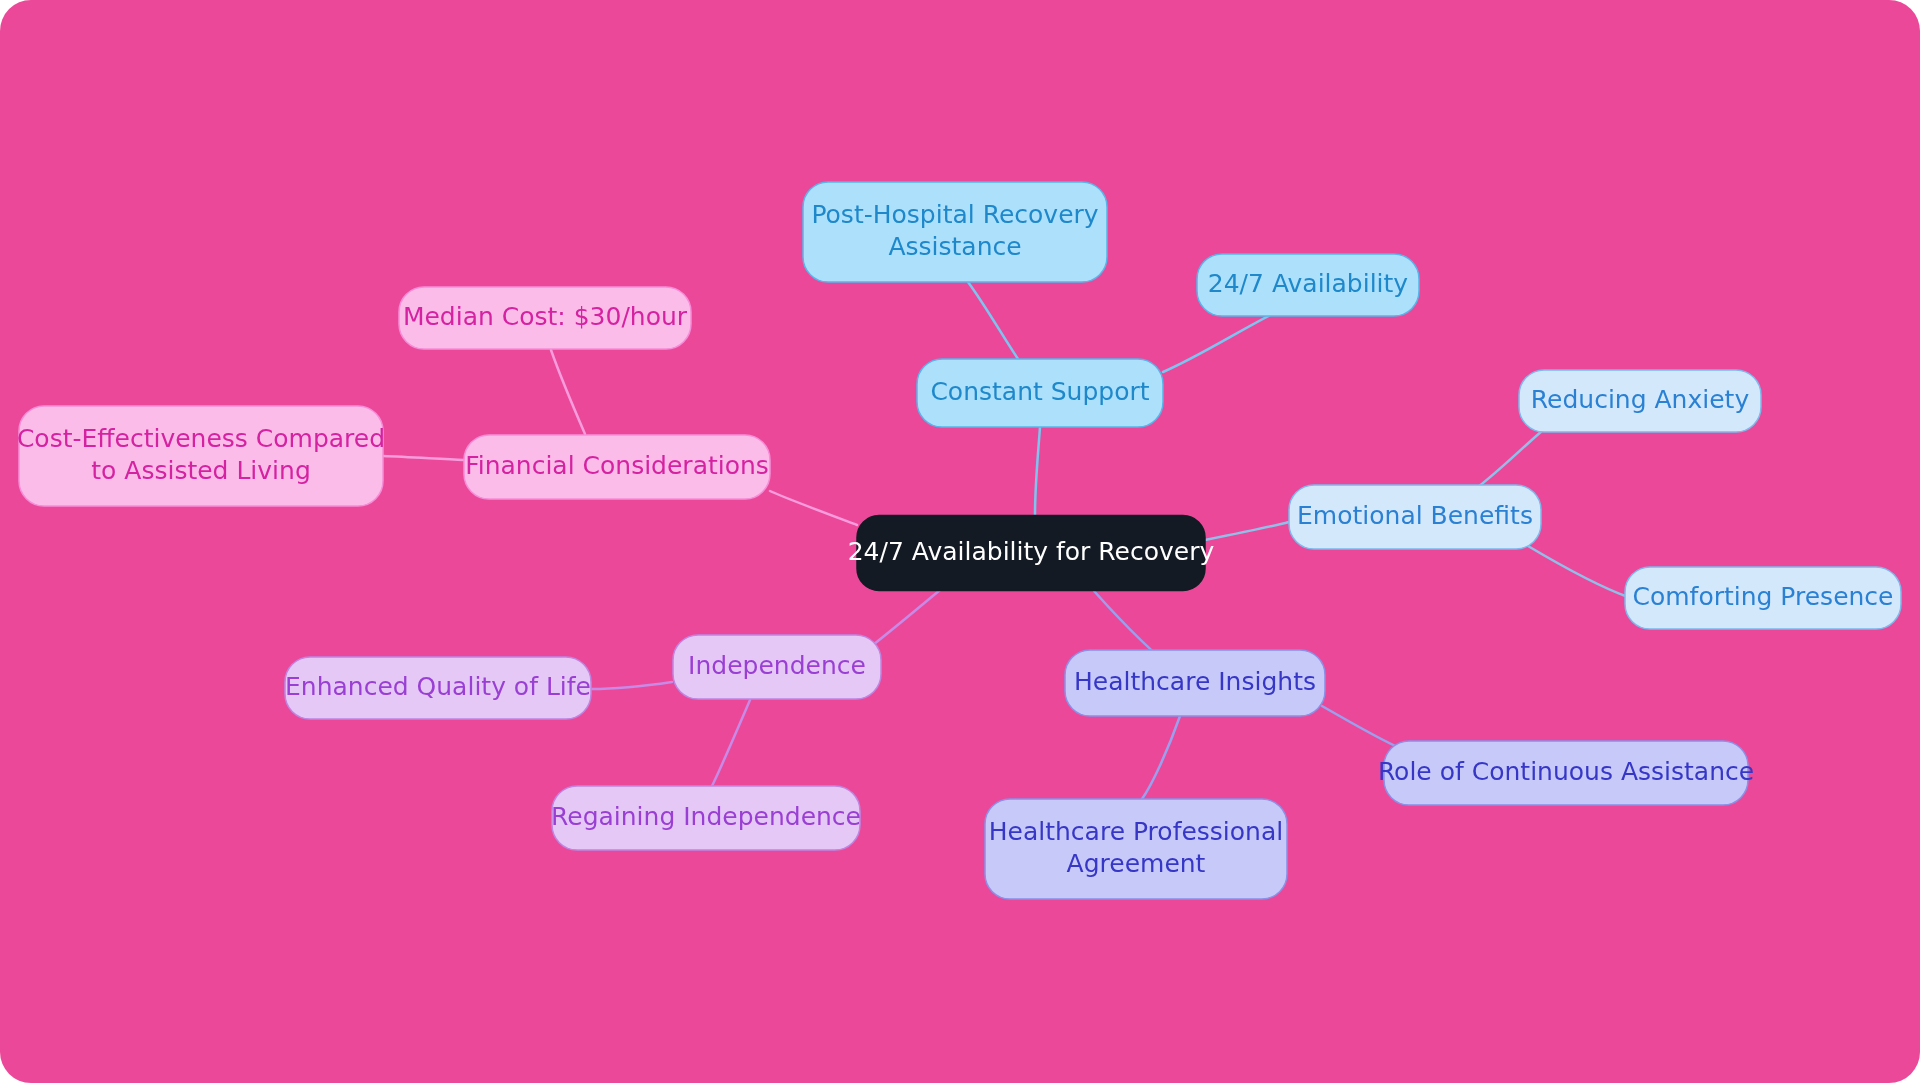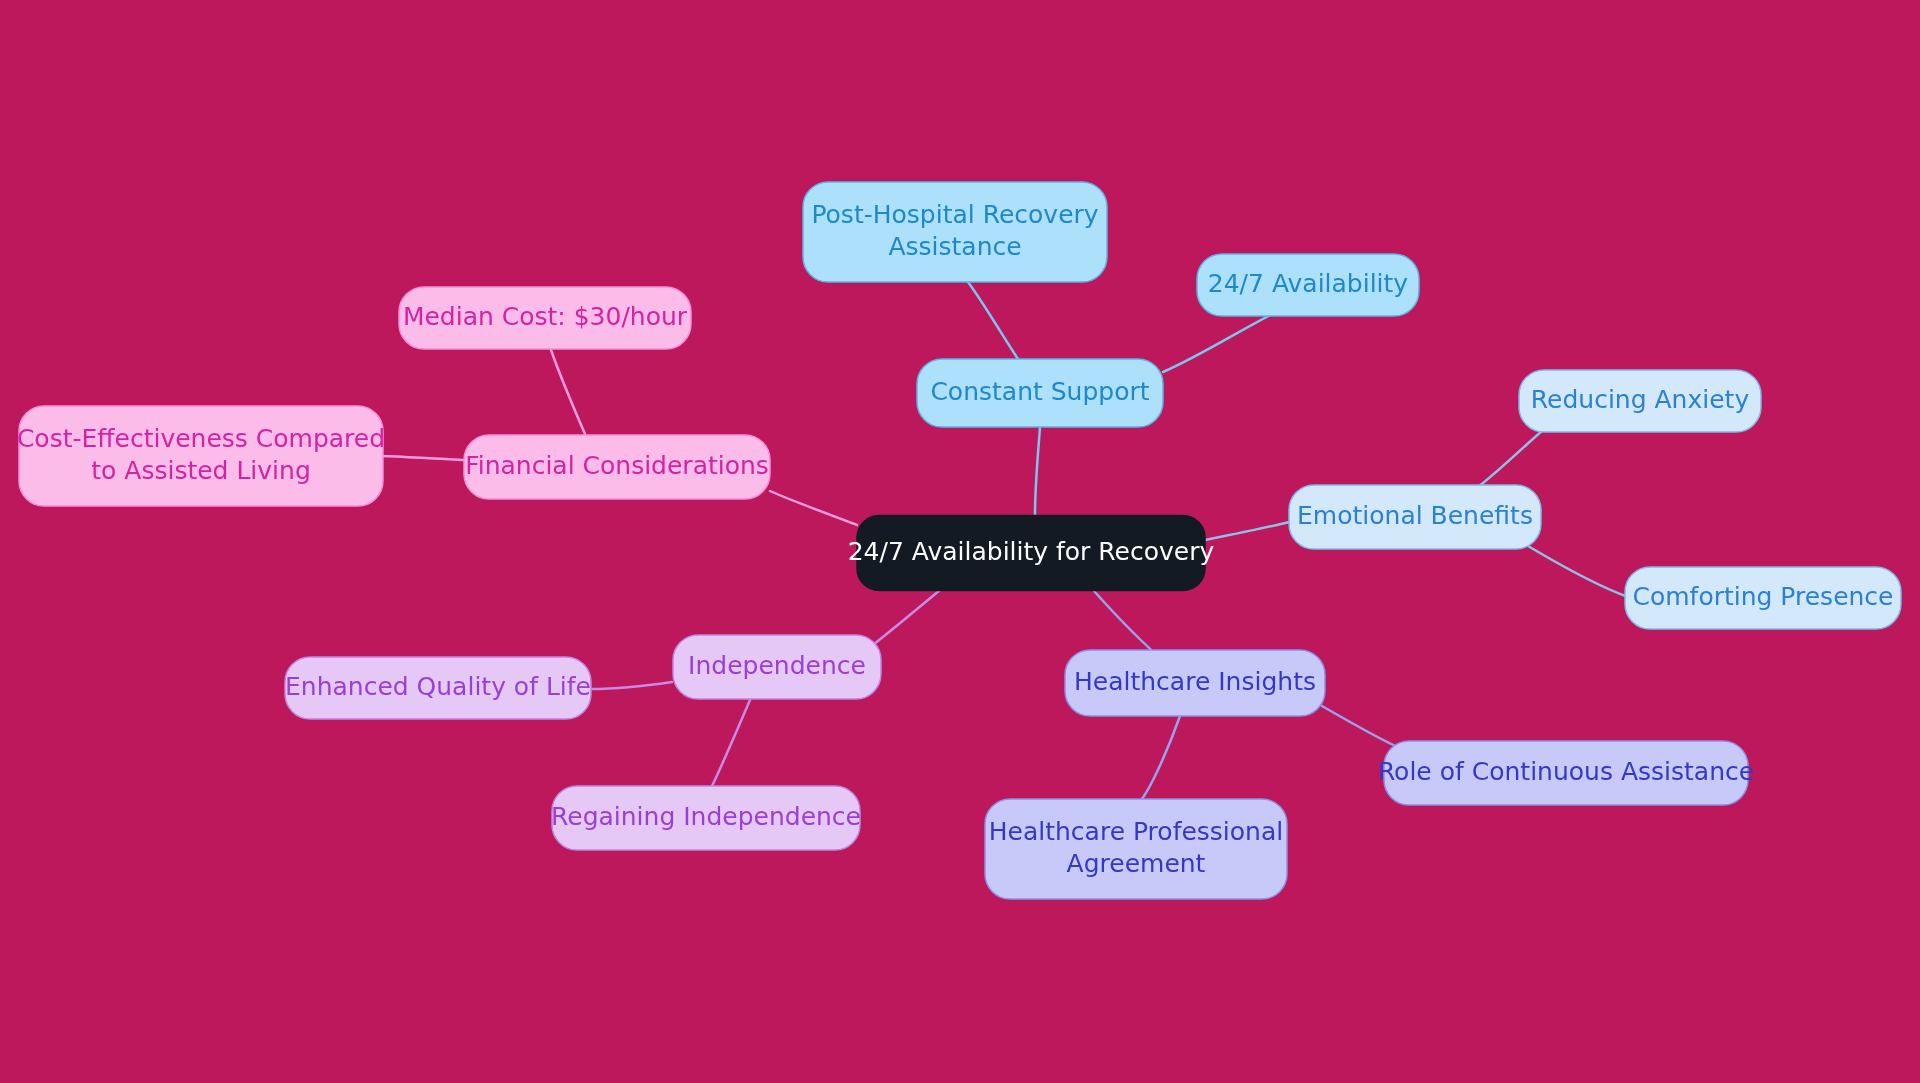--- a/index.html
+++ b/index.html
@@ -33,21 +33,21 @@
     white-space: pre;
   }
   .edge-line {
     fill: none;
     stroke-linecap: round;
   }
 </style>
 </head>
 <body>
 
-<div id="mindmap-root" style="background: #be185d;">
+<div id="mindmap-root" style="background: #ec4899; border-radius: 31px;">
   <svg id="mindmap-svg" viewBox="0 0 1920 1083" xmlns="http://www.w3.org/2000/svg">
     <g id="edges-layer">
         <path class="edge-line" d="M 1035 515 C 1035 485, 1038 455, 1040 427" stroke="#7cc5f0" stroke-width="2.5"></path>
         <path class="edge-line" d="M 1018 359 C 1005 340, 985 305, 968 282" stroke="#7cc5f0" stroke-width="2.5"></path>
         <path class="edge-line" d="M 1163 372 C 1200 356, 1240 330, 1280 310" stroke="#7cc5f0" stroke-width="2.5"></path>
         <path class="edge-line" d="M 1205 540 C 1240 533, 1270 527, 1289 522" stroke="#8fc0ea" stroke-width="2.5"></path>
         <path class="edge-line" d="M 1478 487 C 1505 466, 1530 440, 1555 420" stroke="#8fc0ea" stroke-width="2.5"></path>
         <path class="edge-line" d="M 1528 546 C 1560 565, 1595 585, 1628 597" stroke="#8fc0ea" stroke-width="2.5"></path>
         <path class="edge-line" d="M 1094 591 C 1120 620, 1150 652, 1178 672" stroke="#9aa0ee" stroke-width="2.5"></path>
         <path class="edge-line" d="M 1180 716 C 1168 750, 1152 785, 1142 799" stroke="#9aa0ee" stroke-width="2.5"></path>

